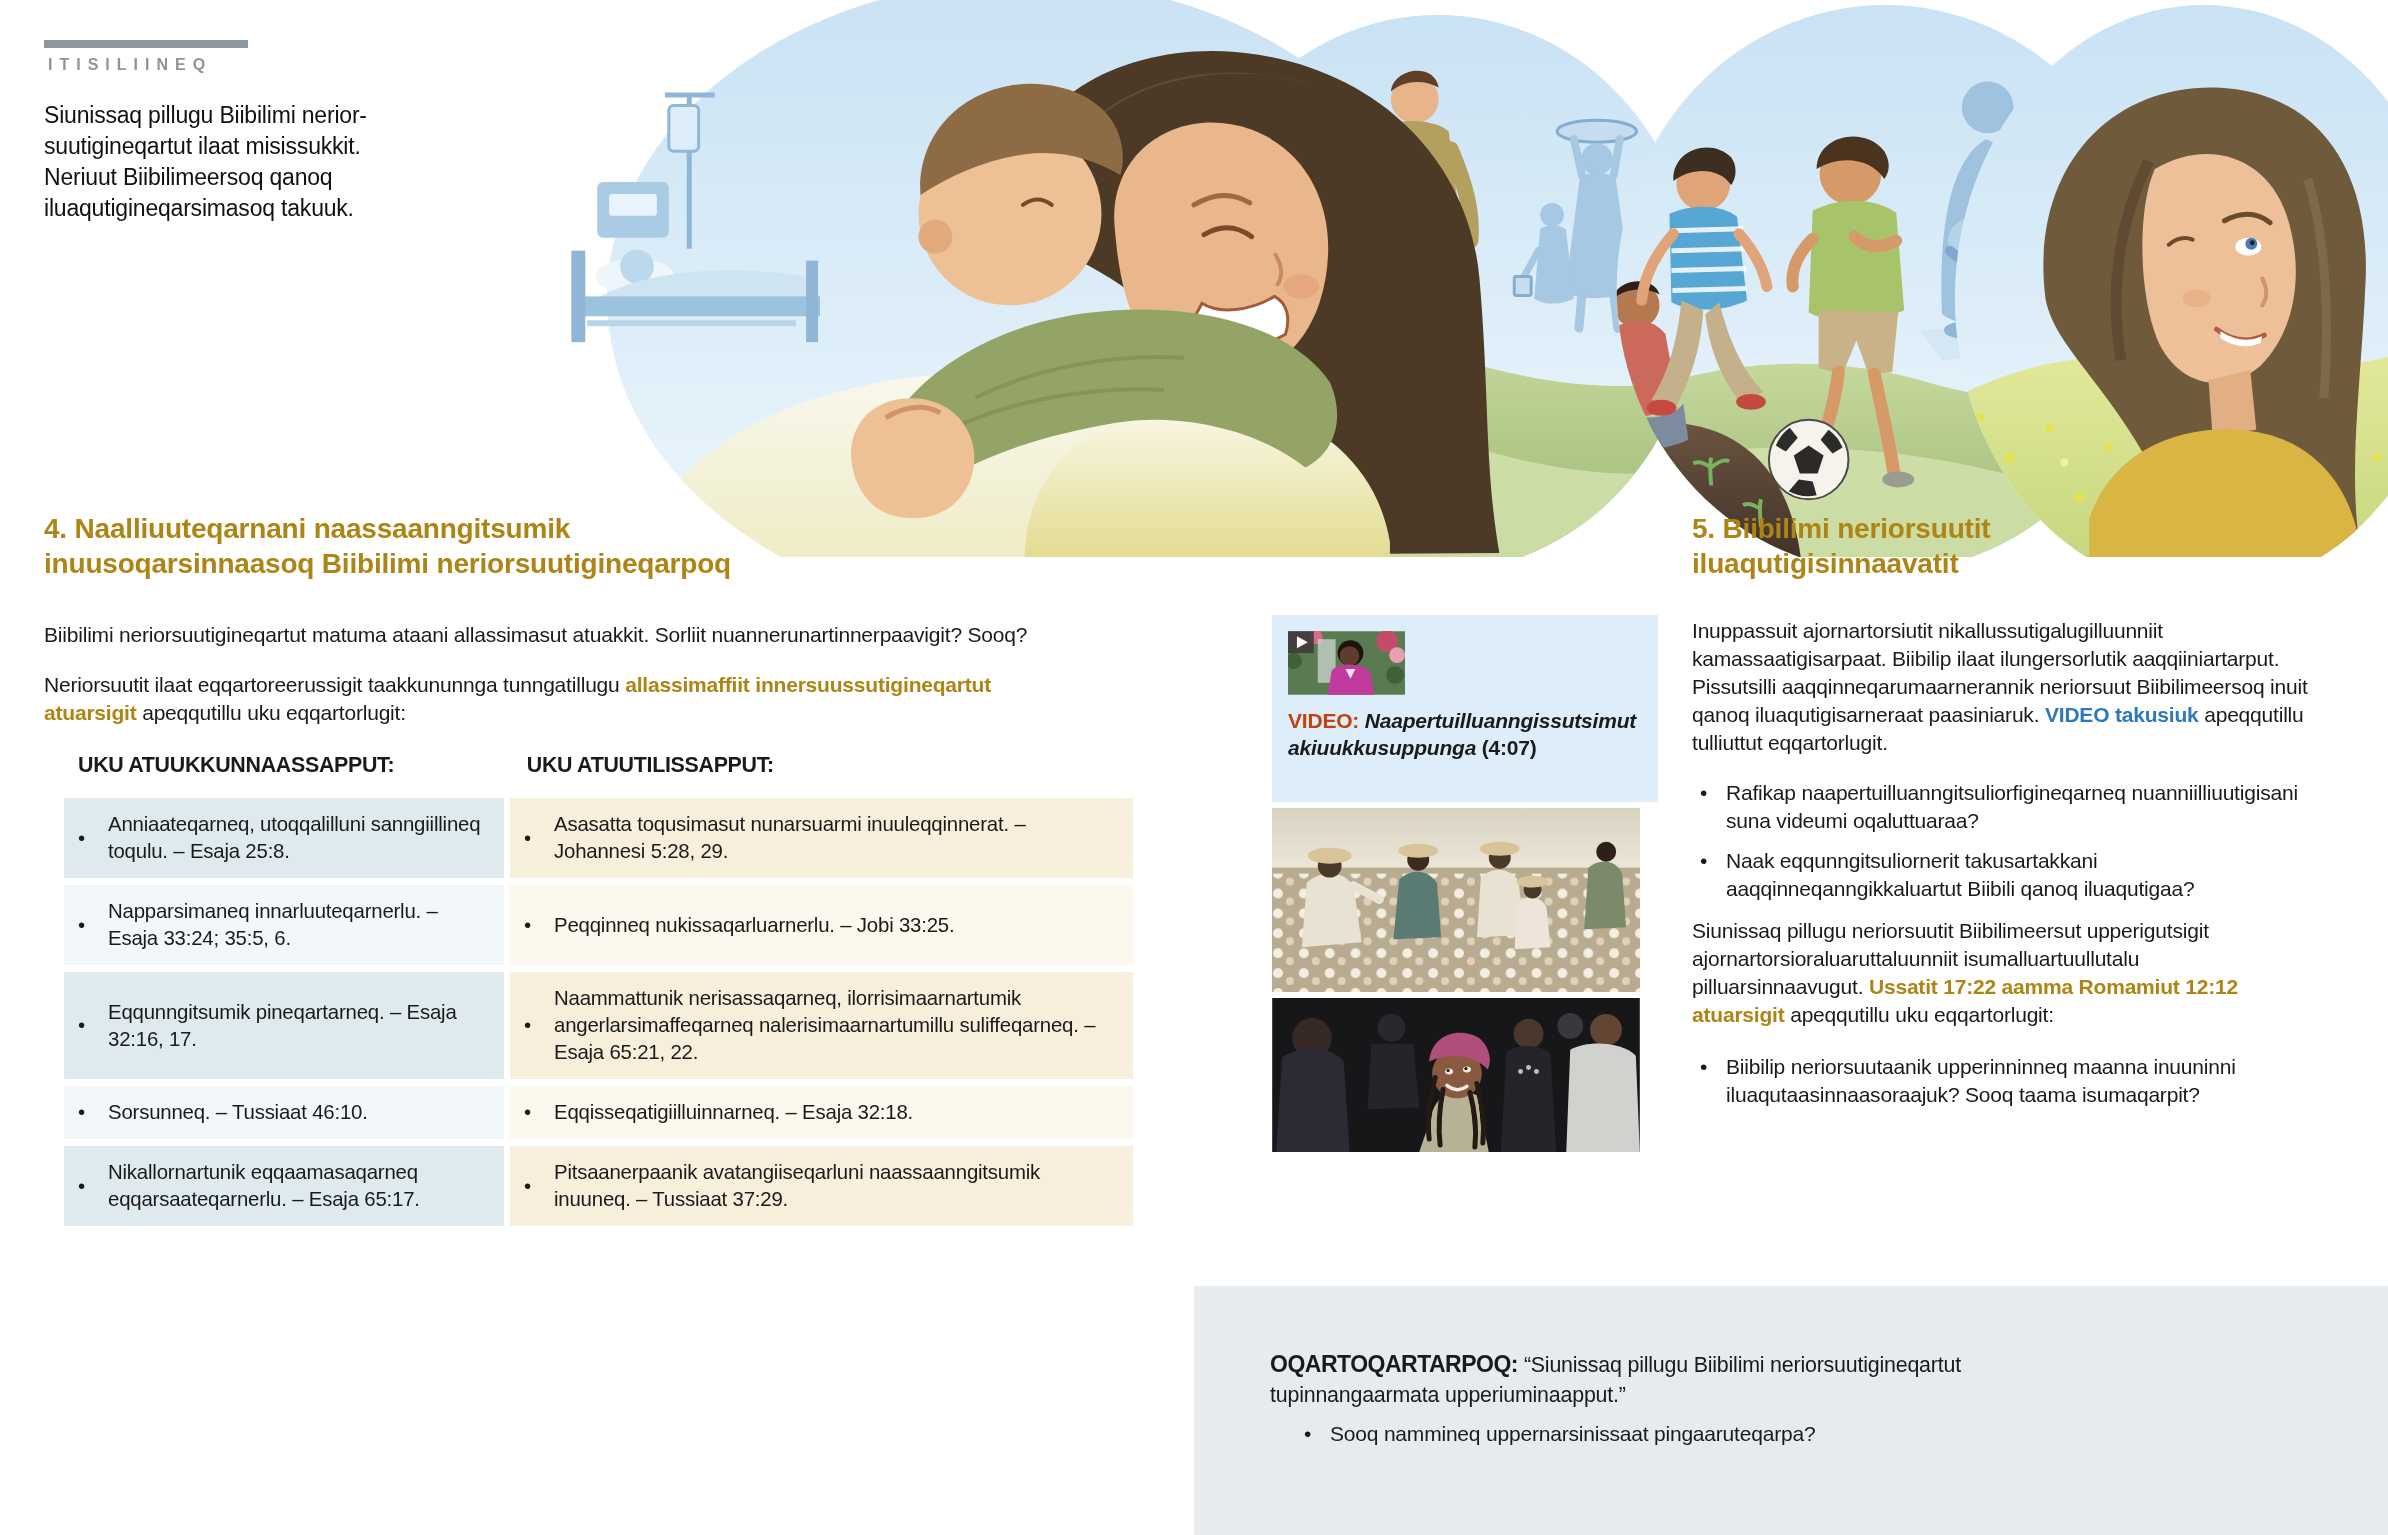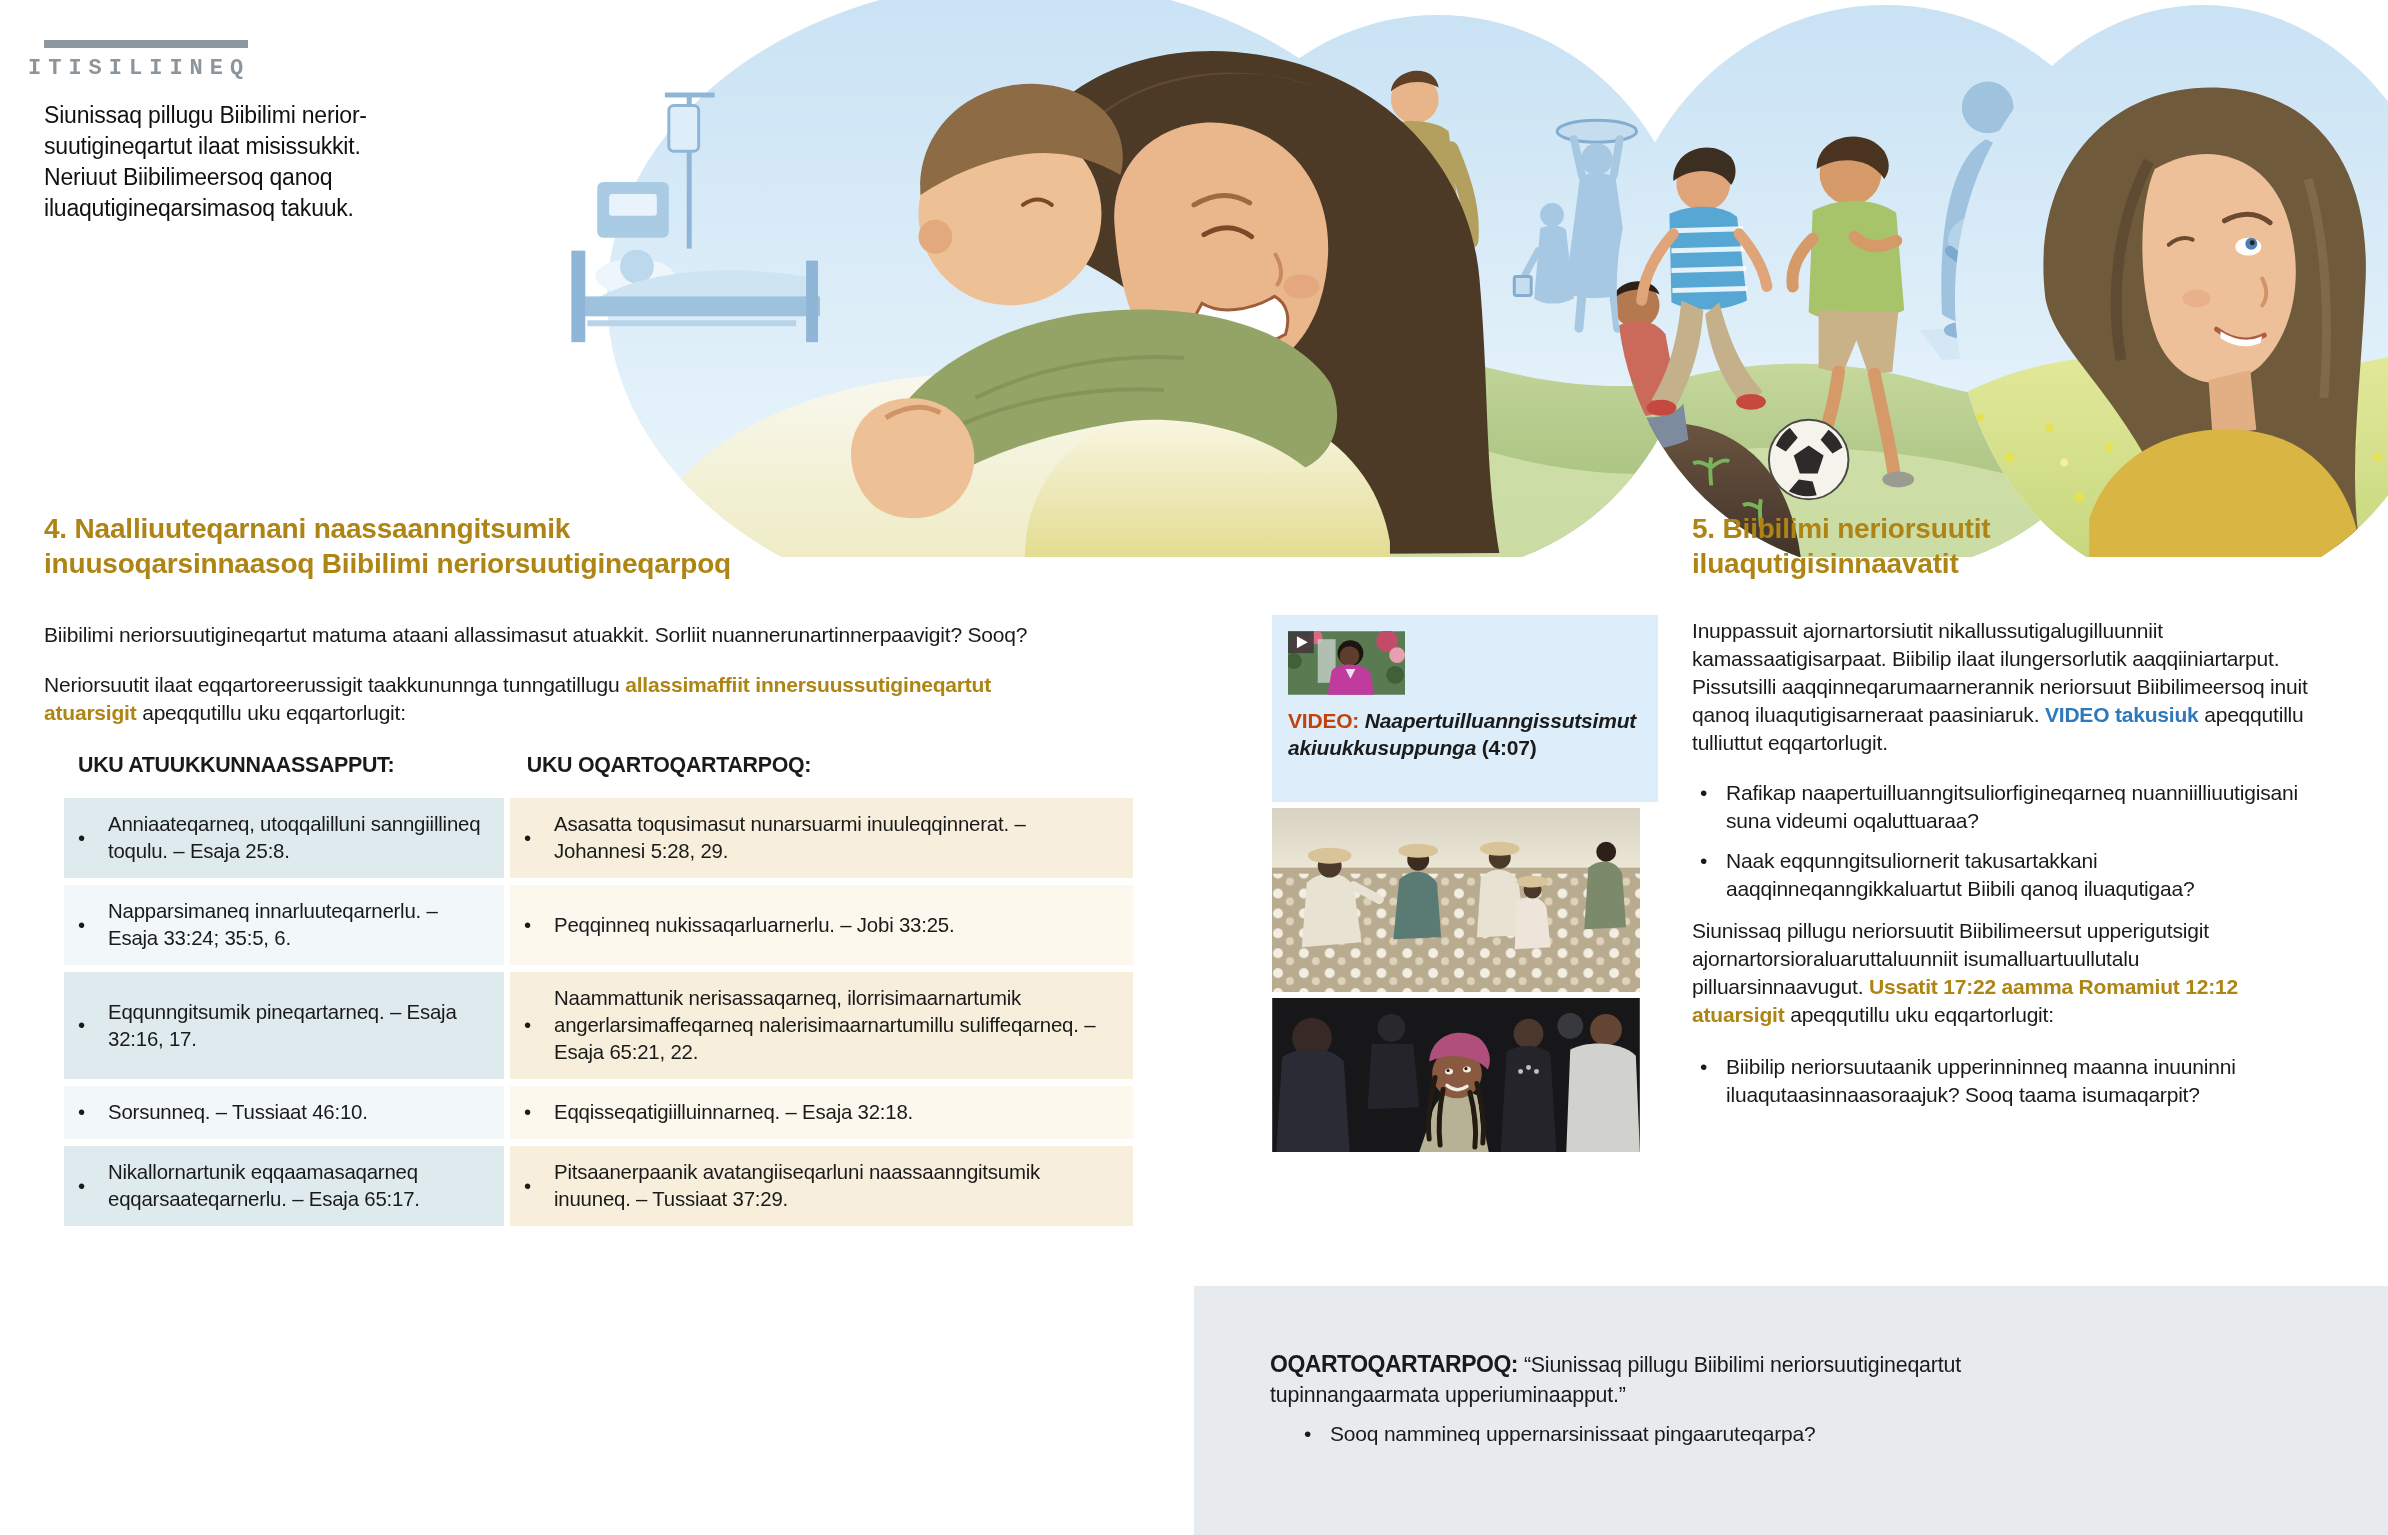--- a/index.html
+++ b/index.html
@@ -6,21 +6,21 @@
   body{
     width:2388px;height:1535px;position:relative;background:#ffffff;
     font-family:"Liberation Sans", sans-serif;color:#1a1a1a;overflow:hidden;
     letter-spacing:-0.2px;
   }
   .abs{position:absolute;}
   .multiline{white-space:pre-line;}
 
   
   .kicker-bar{left:44px;top:40px;width:204px;height:8px;background:#8e979e;}
-  .kicker{left:28px;top:56px;font-size:22px;font-weight:bold;letter-spacing:7px;color:#8d959c;font-family:Liberation Mono, monospace;}
+  .kicker{left:48px;top:56px;font-size:16px;font-weight:bold;letter-spacing:7px;color:#8d959c;}
   .intro{left:44px;top:100px;width:498px;font-size:23px;line-height:31px;color:#111;}
 
   
   .sec-heading{color:#ae8414;font-size:28px;line-height:35px;font-weight:bold;margin:0;}
   .body-p{font-size:21px;line-height:28px;margin:0;}
   .gold-link{color:#ae8414;font-weight:bold;}
   .blue-link{color:#2e78bd;font-weight:bold;}
   ul.bullets{list-style:none;margin:0;padding:0;}
   ul.bullets li{position:relative;padding-left:34px;font-size:21px;line-height:28px;margin-bottom:12px;}
   ul.bullets li::before{content:"•";position:absolute;left:8px;top:0;font-size:21px;}
@@ -339,21 +339,21 @@
 </svg>
 
 <div class="abs col-left">
   <h2 class="sec-heading multiline">4. Naalliuuteqarnani naassaanngitsumik
 inuusoqarsinnaasoq Biibilimi neriorsuutigineqarpoq</h2>
   <p class="body-p p1">Biibilimi neriorsuutigineqartut matuma ataani allassimasut atuakkit. Sorliit nuannerunartinnerpaavigit? Sooq?</p>
   <p class="body-p p2"><span>Neriorsuutit ilaat eqqartoreerussigit taakkununnga tunngatillugu </span><span class="gold-link">allassimaffiit innersuussutigineqartut atuarsigit</span><span> apeqqutillu uku eqqartorlugit:</span></p>
 
   <div class="tbl-headers">
     <span class="th l">UKU ATUUKKUNNAASSAPPUT:</span>
-    <span class="th r">UKU OQARTOQARTARPOQ:</span>
+    <span class="th r">UKU ATUUTILISSAPPUT:</span>
   </div>
   <div class="promise-table" id="promise-table">
       <div class="cell cell-blue shade">
         <span class="dot">•</span>
         <span class="cell-text">Anniaateqarneq, utoqqalilluni sanngiillineq toqulu. – Esaja 25:8.</span>
       </div>
       <div class="cell cell-cream shade">
         <span class="dot">•</span>
         <span class="cell-text">Asasatta toqusimasut nunarsuarmi inuuleqqinnerat. – Johannesi 5:28, 29.</span>
       </div>

